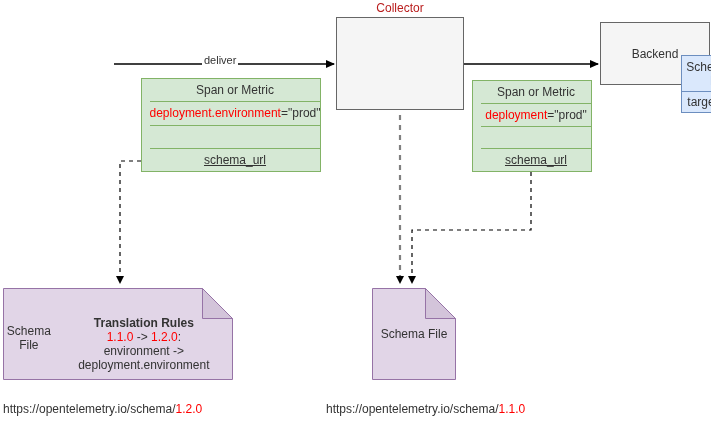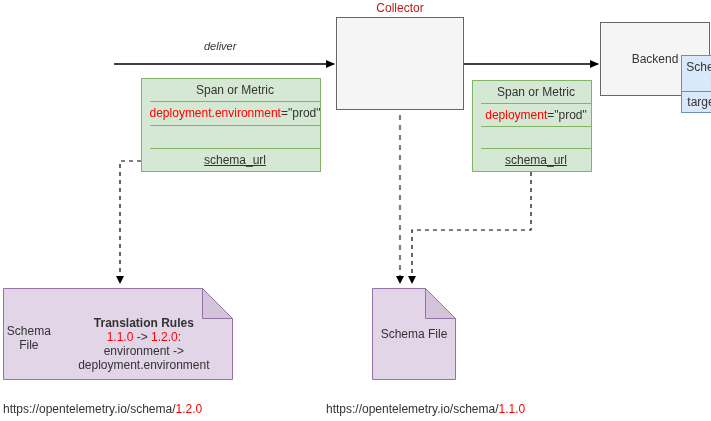--- a/index.html
+++ b/index.html
@@ -34,21 +34,21 @@
     border: 1px solid #666666;
     box-sizing: border-box;
     display: flex;
     align-items: center;
     justify-content: center;
     font-size: 12px;
     color: #333333;
     text-align: center;
   }
   #telemetry-source { left: 2px;  top: 23px; width: 112px; height: 83px; }
-  #backend         { left: 600px; top: 22px; width: 110px; height: 74px; }
+  #backend         { left: 600px; top: 22px; width: 110px; height: 63px; }
 
   
   #collector-box {
     position: absolute;
     left: 336px; top: 17px; width: 128px; height: 93px;
     background: #f5f5f5;
     border: 1px solid #666666;
     box-sizing: border-box;
   }
   #collector-label {
@@ -158,26 +158,25 @@
     white-space: nowrap;
   }
   #url-left  { left: 3px;   top: 402px; width: 230px; }
   #url-right { left: 326px; top: 402px; width: 220px; }
   .url-base { color: #333333; }
   .url-ver  { color: #ff0000; }
 
   
   #deliver-label {
     position: absolute;
-    left: 202px; top: 40px;
+    left: 202px; top: 54px;
     background: #ffffff;
     padding: 0 2px;
     font-size: 11px;
     color: #333333;
-    font-style: italic;
   }
 </style>
 </head>
 <body>
 
 <div id="canvas">
 
   <svg class="svg-layer" viewBox="0 0 711 421" xmlns="http://www.w3.org/2000/svg">
     <defs>
       <marker id="arrow-black" markerWidth="10" markerHeight="10" refX="8" refY="4" orient="auto" markerUnits="userSpaceOnUse">

